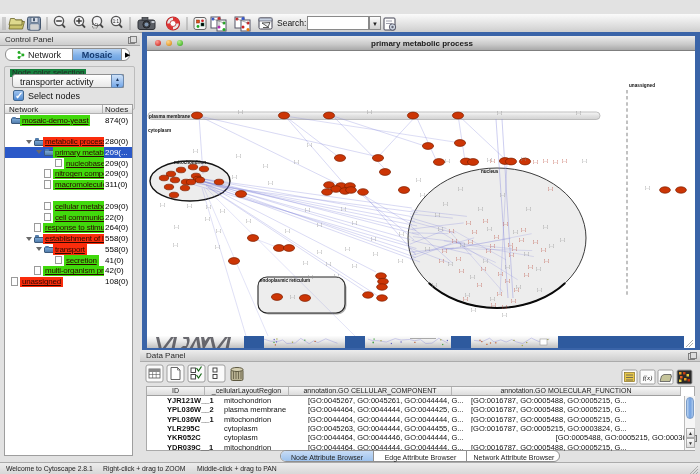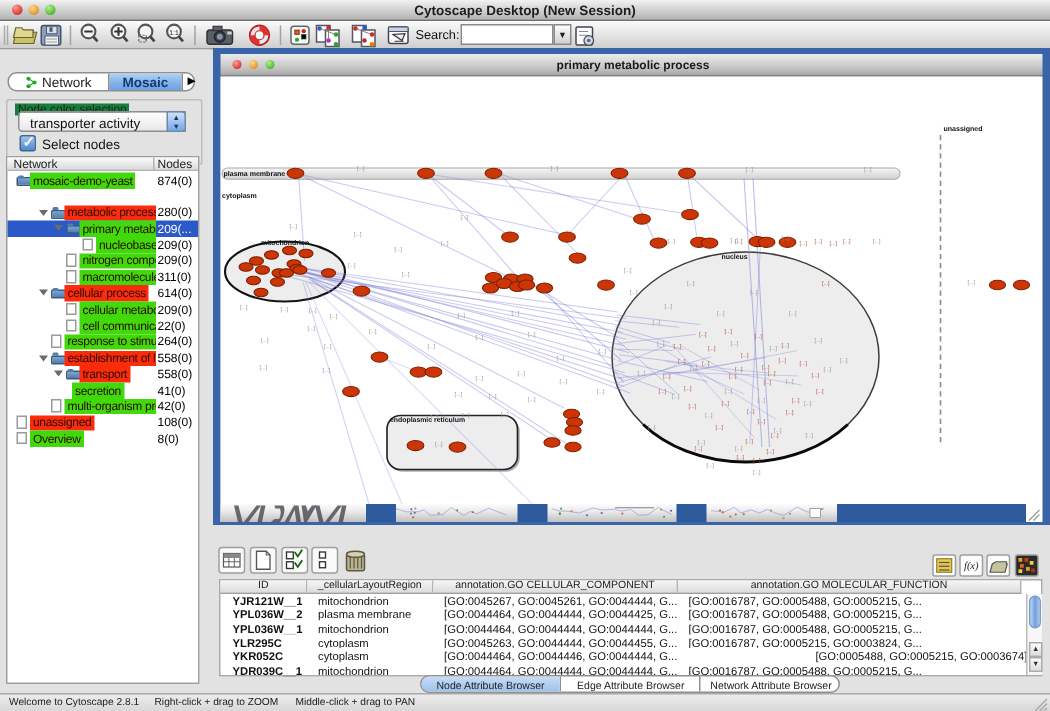--- a/index.html
+++ b/index.html
@@ -31,58 +31,52 @@
 #cbox{left:13px;top:57px;width:11px;height:11px;background:linear-gradient(#9ec3ef,#4f8ad2);border:1px solid #41678f;border-radius:2px;color:#fff;font-size:10px;font-weight:bold;}
 #cbox span{left:1px;top:0px;}
 #cboxlbl{left:28px;top:59px;font-size:9px;color:#111;}
 #tree{left:4px;top:71px;width:129px;height:352px;background:#fff;border:1px solid #9e9e9e;}
 #treehead{left:0;top:0;width:127px;height:9px;background:linear-gradient(#fcfcfc,#dadada);border-bottom:1px solid #b1b1b1;font-size:8px;color:#222;}
 #treehead .c1{left:4px;top:1px;}
 #treehead .c2{left:100px;top:1px;}
 #treehead .vd{left:97px;top:0;width:1px;height:9px;background:#b1b1b1;}
 .trow{left:0;width:127px;height:11px;font-size:9px;color:#2d0a00;}
 .trow .num{left:100px;top:2px;color:#000;font-size:8px;}
-.trow .lab{top:0.5px;padding:1.5px 2px 1px 2px;white-space:nowrap;overflow:hidden;font-size:8px;letter-spacing:-0.2px;}
+.trow .lab{top:0.5px;padding:1.5px 2px 1px 2px;white-space:nowrap;overflow:hidden;font-size:8px;letter-spacing:-0.2px;text-decoration:underline;}
 .g{background:#41d90c;}
 .r{background:#fa2c0c;}
 .sel{background:#2b59c8;}
 .sel .num{color:#fff;}
 .arr{width:0;height:0;border-left:3.5px solid transparent;border-right:3.5px solid transparent;border-top:4.5px solid #6a6a6a;top:3.5px;}
 .fold{width:10px;height:6px;background:linear-gradient(#7aa7d4,#527dac);border:1px solid #3c5a7c;border-radius:1px;top:3.5px;}
 .fold:before{content:"";position:absolute;left:0px;top:-2.5px;width:4px;height:2px;background:#527dac;border-radius:1px 1px 0 0;}
 .file{width:7px;height:8.5px;background:#fdfdfd;border:1px solid #9a9a9a;top:1px;}
 #statusbar{left:0;top:462px;width:700px;height:12px;background:linear-gradient(#ececec,#d8d8d8);border-top:1px solid #ababab;font-size:6.8px;color:#222;}
 #statusbar span{top:3px;}
 #frame{left:142px;top:32px;width:558px;height:320px;background:#3a64a8;}
 #ftitle{left:5px;top:4px;width:548px;height:15px;background:linear-gradient(#ececec,#c9c9c9 60%,#a9a9a9);border-bottom:1px solid #7f7f7f;}
 #ftitle .t{left:0;top:4px;width:550px;text-align:center;font-size:8px;font-weight:bold;color:#1a1a1a;}
 .ftl{border-radius:50%;width:6px;height:6px;top:4px;}
 #canvas{left:5px;top:19px;width:548px;height:297px;background:#fff;}
 #dpanel{left:140px;top:350px;width:560px;height:112px;background:#e2e2e2;}
 #dphead{left:0;top:0;width:560px;height:12px;background:linear-gradient(#ededed,#cdcdcd);border-bottom:1px solid #ababab;}
 #dphead span{left:6px;top:2px;font-size:8px;color:#2a2a2a;}
 #dtable{left:6px;top:36px;width:549px;height:65px;background:#fff;border:1px solid #aaa;}
 .dth{top:0;height:9px;background:linear-gradient(#f6f6f6,#dcdcdc);border-right:1px solid #b5b5b5;border-bottom:1px solid #9f9f9f;font-size:7px;color:#222;text-align:center;}
-.dtr{left:4px;width:535px;height:9.3px;font-size:7.5px;color:#111;}
+.dtr{left:16px;width:535px;height:9.3px;font-size:7.5px;color:#111;}
 .dtc{top:1px;white-space:nowrap;overflow:hidden;}
 #dscroll{left:537px;top:9px;width:11px;height:54px;background:#f6f6f6;border-left:1px solid #bbb;}
 #dthumb{left:1px;top:1px;width:8px;height:22px;background:linear-gradient(90deg,#bcd4f0,#6f9fe0 50%,#aac8ec);border:1px solid #7a9cc8;border-radius:4px;}
 .sarr{left:1px;width:9px;height:10px;background:linear-gradient(#fdfdfd,#dcdcdc);border:1px solid #aaa;font-size:5px;text-align:center;color:#333;padding-top:2px;}
 #btabs{left:280px;top:450px;width:280px;height:12px;background:#fff;border:1px solid #8f8f8f;border-radius:6px;}
 .btab{top:0;font-size:7px;color:#222;padding-top:3px;text-align:center;height:10px;}
 </style>
 </head>
 <body>
 <div id="app">
-  <div id="titlebar">
-    <div class="tl" style="left:8px;background:radial-gradient(circle at 35% 30%,#ff9e96,#e0443c 60%,#a62620);"></div>
-    <div class="tl" style="left:19px;background:radial-gradient(circle at 35% 30%,#ffd78e,#e8a33a 60%,#b5720e);"></div>
-    <div class="tl" style="left:30px;background:radial-gradient(circle at 35% 30%,#b8eb8e,#5fc442 60%,#2e8a1b);"></div>
-    <div id="title">Cytoscape Desktop (New Session)</div>
-  </div>
   <div id="toolbar"></div>
   <svg id="tbsvg" style="left:0;top:14px;" width="700" height="19" viewBox="0 0 700 19">
 <line x1="3" y1="3" x2="3" y2="16" stroke="#aaa"></line>
       <line x1="5" y1="3" x2="5" y2="16" stroke="#aaa"></line>
 <g>
  <path d="M9 15 L10.5 7.5 L13 6 L22 6 L22 7.5 L24.5 7.5 L22.5 15 Z" fill="#c9c26a" stroke="#6b652a" stroke-width="0.8"></path>
  <path d="M9 11 L10.5 4.5 L14.5 4.5 L15.5 6 L22 6 L22 11 Z" fill="#ded98e" stroke="#6b652a" stroke-width="0.8"></path>
 </g>
 <g>
  <rect x="27.5" y="3" width="13" height="13" rx="1.5" fill="#8d9fb8" stroke="#44566e"></rect>
@@ -487,20 +481,29 @@
 <rect x="345" y="336" width="20" height="12" fill="#2e5a9e"></rect>
 <rect x="451" y="336" width="20" height="12" fill="#2e5a9e"></rect>
 <rect x="558" y="336" width="126" height="12" fill="#2e5a9e"></rect>
 <rect x="540" y="339" width="7" height="6" fill="#fff" stroke="#999" stroke-width="0.6"></rect>
 <rect x="684" y="336" width="10" height="12" fill="#fff"></rect>
 <line x1="686" y1="347" x2="693" y2="340" stroke="#999" stroke-width="0.8"></line>
 <line x1="689" y1="347" x2="693" y2="343" stroke="#999" stroke-width="0.8"></line>
 <line x1="410" y1="338.5" x2="436" y2="338.5" stroke="#777" stroke-width="0.6"></line>
 </svg>
   <div id="cpanel">
+    <div id="cphead">
+        <span>Control Panel</span>
+        <div style="left:128px;top:3px;">
+          <svg width="9" height="8" viewBox="0 0 9 8">
+<rect x="0.5" y="1.5" width="6" height="6" fill="none" stroke="#777" stroke-width="0.9"></rect>
+<rect x="2.5" y="0.5" width="6" height="6" fill="#ddd" stroke="#777" stroke-width="0.9"></rect>
+</svg>
+        </div>
+      </div>
     <div id="cptabs">
       <svg id="tabneti" viewBox="0 0 8 8">
           <circle cx="2" cy="1.5" r="1.4" fill="#2a2"></circle>
           <circle cx="6" cy="4" r="1.4" fill="#2a2"></circle>
           <circle cx="2" cy="6.5" r="1.4" fill="#2a2"></circle>
           <path d="M2 1.5 L6 4 L2 6.5" fill="none" stroke="#2a2" stroke-width="0.7"></path>
         </svg>
       <span id="tabnet">Network</span>
       <div id="tabmosaic">Mosaic</div>
       <div id="tabarr">▶</div>
@@ -549,26 +552,20 @@
 <div class="trow" style="top:63.400000000000006px;">
           <div class="file" style="left:39px;"></div>
           <span class="lab g" style="left:48px;max-width:51px;">nitrogen compo</span>
           <span class="num">209(0)</span>
         </div>
 <div class="trow" style="top:74.18px;">
           <div class="file" style="left:39px;"></div>
           <span class="lab g" style="left:48px;max-width:51px;">macromolecule</span>
           <span class="num">311(0)</span>
         </div>
-<div class="trow" style="top:84.96000000000001px;">
-          <div class="arr" style="left:21px;"></div>
-          <div class="fold" style="left:29px;"></div>
-          <span class="lab r" style="left:38px;max-width:61px;">cellular process</span>
-          <span class="num">614(0)</span>
-        </div>
 <div class="trow" style="top:95.74000000000001px;">
           <div class="file" style="left:39px;"></div>
           <span class="lab g" style="left:48px;max-width:51px;">cellular metabo</span>
           <span class="num">209(0)</span>
         </div>
 <div class="trow" style="top:106.52000000000001px;">
           <div class="file" style="left:39px;"></div>
           <span class="lab g" style="left:48px;max-width:51px;">cell communicat</span>
           <span class="num">22(0)</span>
         </div>
@@ -584,41 +581,45 @@
           <span class="num">558(0)</span>
         </div>
 <div class="trow" style="top:138.86px;">
           <div class="arr" style="left:31px;"></div>
           <div class="fold" style="left:39px;"></div>
           <span class="lab r" style="left:48px;max-width:51px;">transport</span>
           <span class="num">558(0)</span>
         </div>
 <div class="trow" style="top:149.64000000000001px;">
           <div class="file" style="left:50px;"></div>
-          <span class="lab g" style="left:43px;max-width:40px;">secretion</span>
+          <span class="lab g" style="left:59px;max-width:40px;">secretion</span>
           <span class="num">41(0)</span>
         </div>
 <div class="trow" style="top:160.42000000000002px;">
           <div class="file" style="left:29px;"></div>
           <span class="lab g" style="left:38px;max-width:61px;">multi-organism pro</span>
           <span class="num">42(0)</span>
         </div>
 <div class="trow" style="top:171.20000000000002px;">
           <div class="file" style="left:6px;"></div>
           <span class="lab r" style="left:15px;max-width:84px;">unassigned</span>
           <span class="num">108(0)</span>
         </div>
-<div class="trow" style="top:181.98000000000002px;">
-          <div class="file" style="left:6px;"></div>
-          <span class="lab g" style="left:15px;max-width:84px;">Overview</span>
-          <span class="num">8(0)</span>
-        </div>
     </div>
   </div>
   <div id="dpanel">
+    <div id="dphead">
+        <span>Data Panel</span>
+        <div style="left:548px;top:2px;">
+          <svg width="9" height="8" viewBox="0 0 9 8">
+<rect x="0.5" y="1.5" width="6" height="6" fill="none" stroke="#777" stroke-width="0.9"></rect>
+<rect x="2.5" y="0.5" width="6" height="6" fill="#ddd" stroke="#777" stroke-width="0.9"></rect>
+</svg>
+        </div>
+      </div>
     <svg style="left:0;top:0;" width="560" height="36" viewBox="0 0 560 36">
 <g transform="translate(6,15)">
  <rect x="0" y="0" width="17" height="17" rx="2" fill="#fafafa" stroke="#9f9f9f"></rect>
  <rect x="3" y="4" width="11" height="9" fill="#fff" stroke="#555" stroke-width="0.8"></rect>
  <rect x="3" y="4" width="11" height="3" fill="#888"></rect>
  <line x1="3" y1="9.5" x2="14" y2="9.5" stroke="#555" stroke-width="0.6"></line>
  <line x1="6.6" y1="7" x2="6.6" y2="13" stroke="#555" stroke-width="0.6"></line>
  <line x1="10.2" y1="7" x2="10.2" y2="13" stroke="#555" stroke-width="0.6"></line>
 </g>
 <g transform="translate(27,15)">

